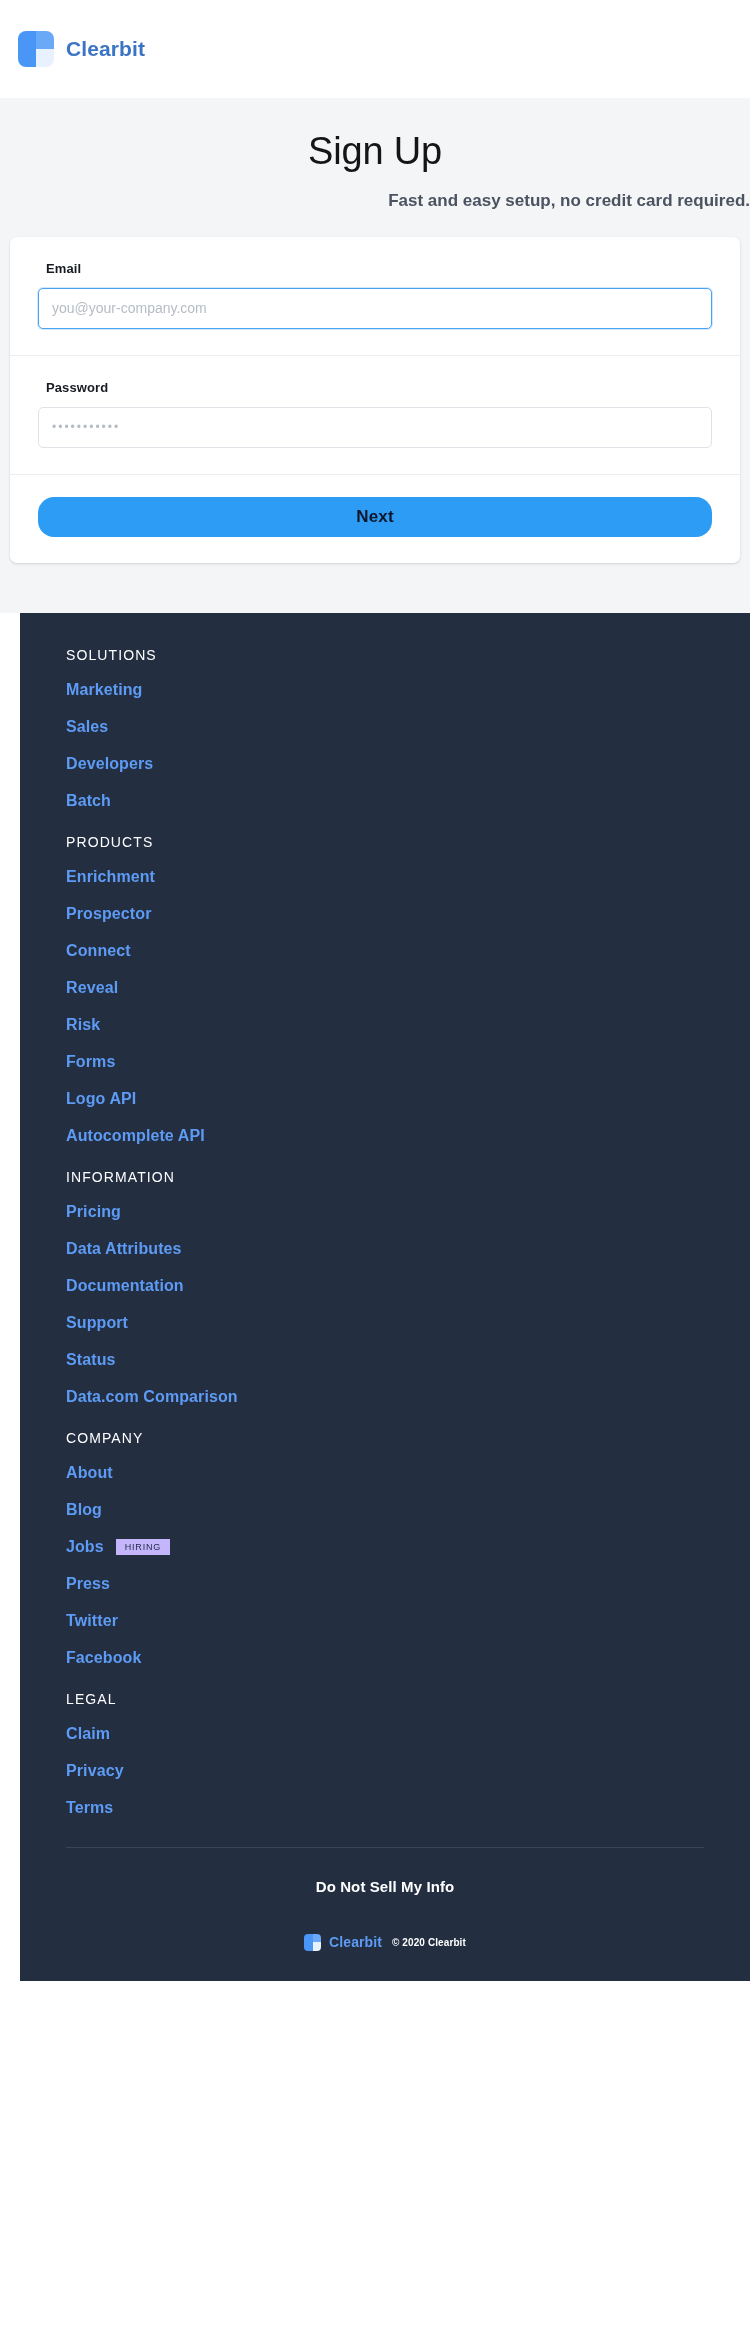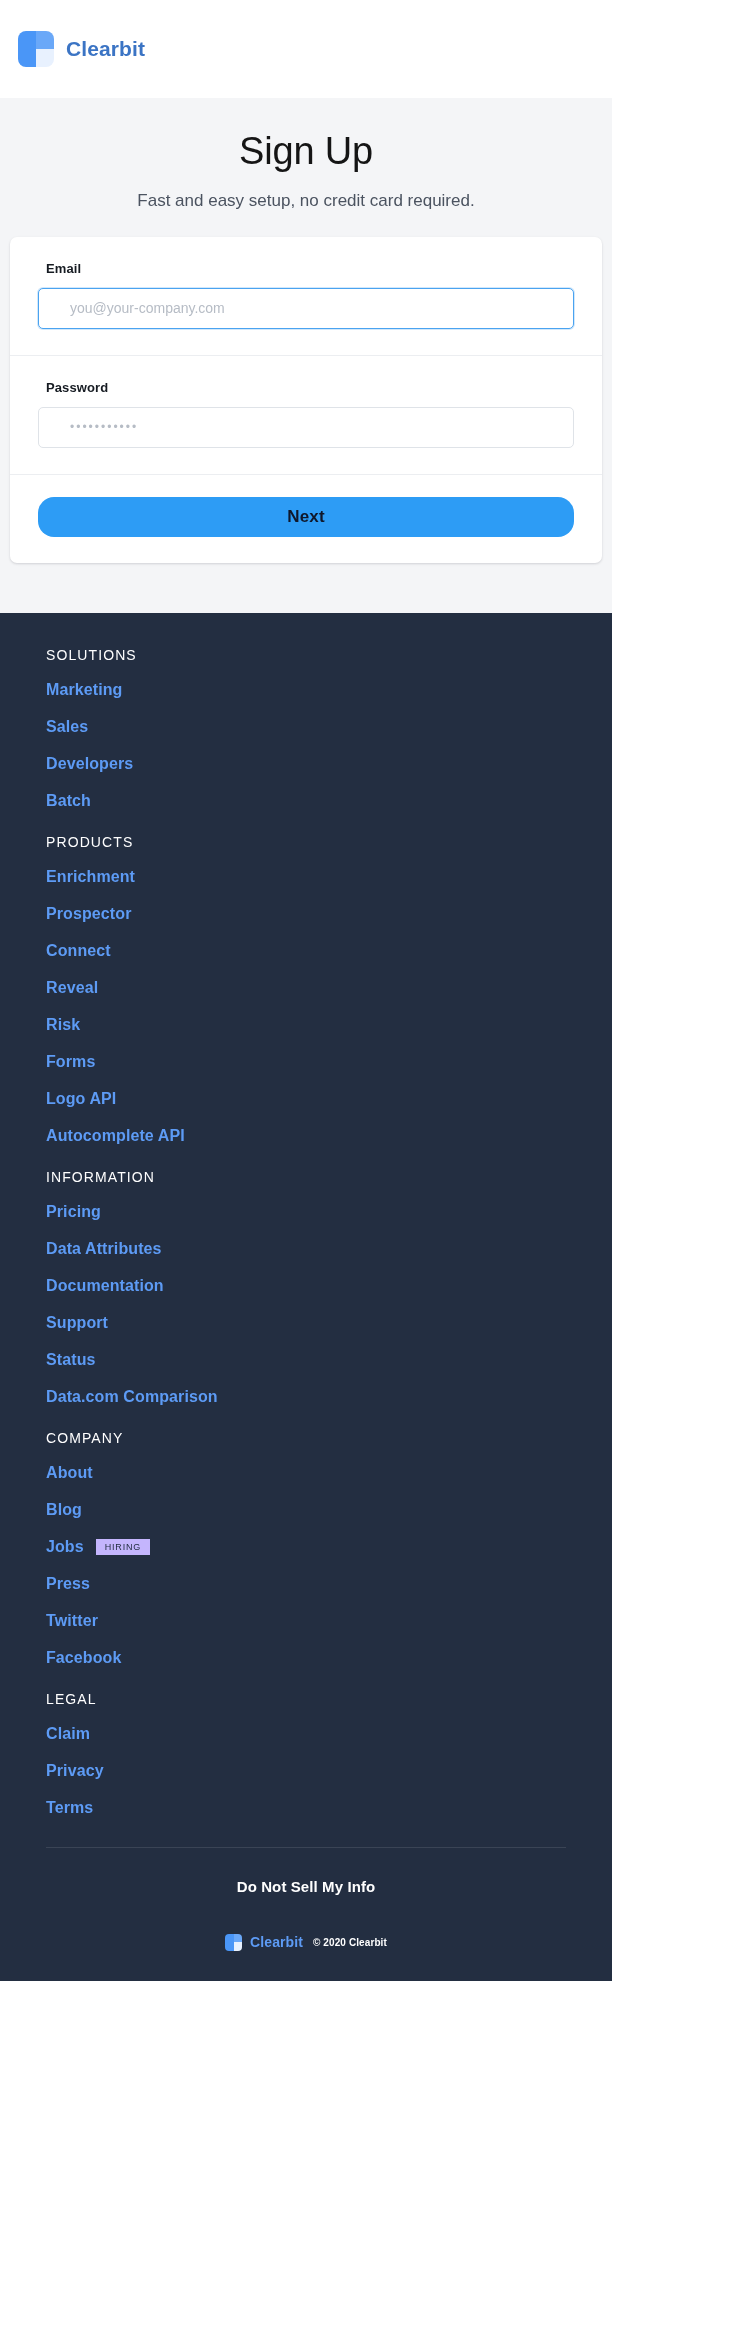--- a/index.html
+++ b/index.html
@@ -5,21 +5,21 @@
   * { box-sizing: border-box; margin: 0; padding: 0; }
 
   html, body {
     width: 750px;
     background: #ffffff;
     font-family: "Liberation Sans", sans-serif;
     -webkit-font-smoothing: antialiased;
   }
 
   .page {
-    width: 612px;
+    width: 750px;
     min-height: 2335px;
     position: relative;
     background: #ffffff;
   }
 
   
   .site-header {
     height: 98px;
     background: #ffffff;
     display: flex;
@@ -70,21 +70,22 @@
     font-weight: normal;
     color: #151515;
     line-height: 1.15;
     letter-spacing: -0.2px;
   }
 
   .hero-sub {
     margin-top: 17px;
     font-size: 17px;
     color: #4b5360;
-    font-weight: normal;
+    font-weight: bold;
+    text-align: right;
   }
 
   
   .card-wrap {
     background: #f4f5f7;
     padding: 0 10px 50px 10px;
   }
 
   .card {
     background: #ffffff;
@@ -107,21 +108,21 @@
     letter-spacing: 0.1px;
     padding-left: 8px;
   }
 
   .text-input {
     width: 100%;
     height: 41px;
     border-radius: 5px;
     border: 1px solid #dfe3e8;
     background: #ffffff;
-    padding: 0 31px;
+    padding: 0 13px;
     font-size: 14px;
     color: #1f2937;
     font-family: "Liberation Sans", sans-serif;
     outline: none;
   }
   .text-input::placeholder { color: #b6bcc5; }
   .text-input.focused {
     border-color: #4aa3f0;
     box-shadow: 0 0 0 1px rgba(74,163,240,0.25);
   }
@@ -146,20 +147,21 @@
     font-weight: bold;
     font-family: "Liberation Sans", sans-serif;
     cursor: pointer;
     letter-spacing: 0.2px;
   }
 
   
   .site-footer {
     background: #232e41;
     padding: 34px 0 30px 0;
+    margin-left: 20px;
   }
 
   .footer-inner {
     padding: 0 46px;
   }
 
   .footer-group { margin-bottom: 4px; }
 
   .footer-heading {
     color: #ffffff;

